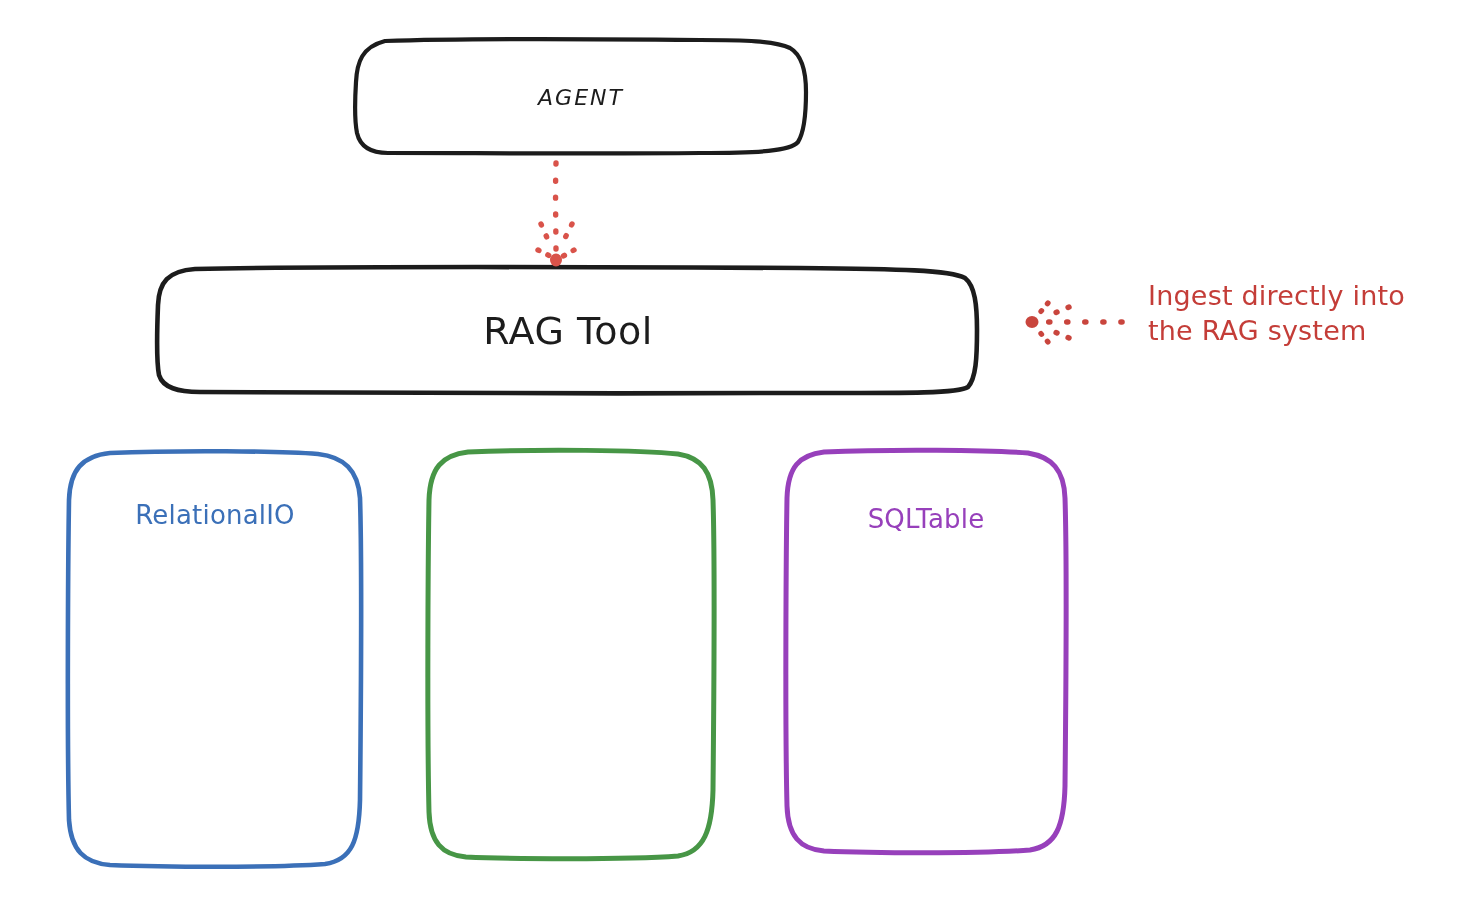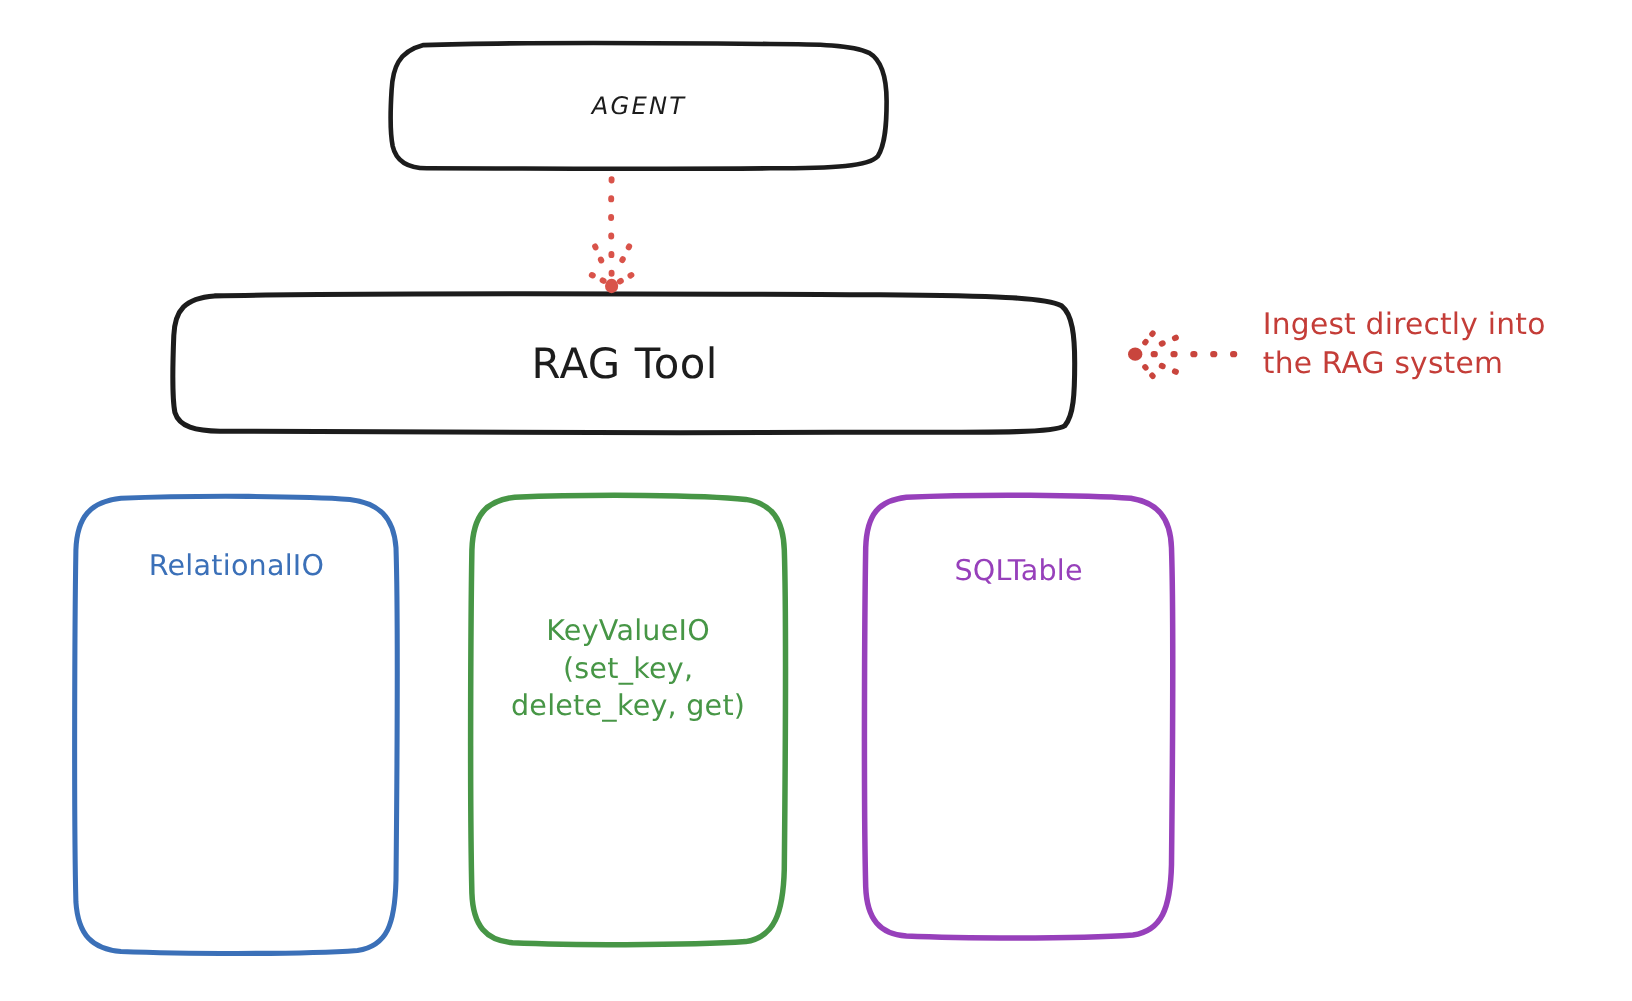--- a/index.html
+++ b/index.html
@@ -214,23 +214,20 @@
 
 <div class="node" id="ragtool-box">
   <div id="ragtool-label">RAG Tool</div>
 </div>
 
 <div class="node store-box" id="vector-box">
   <div class="store-secondary" id="vector-index-label">RelationalIO</div>
 </div>
 
 <div class="node store-box" id="keyvalue-box">
-  <div class="store-primary" id="keyvalue-text-block">KeyValueIO
-(set_key,
-delete_key, get)</div>
 </div>
 
 <div class="node store-box" id="relational-box">
   <div class="store-secondary" id="relational-index-label">SQLTable</div>
 </div>
 
 <div id="ingest-note">Ingest directly into
 the RAG system</div>
 
 </body></html>

